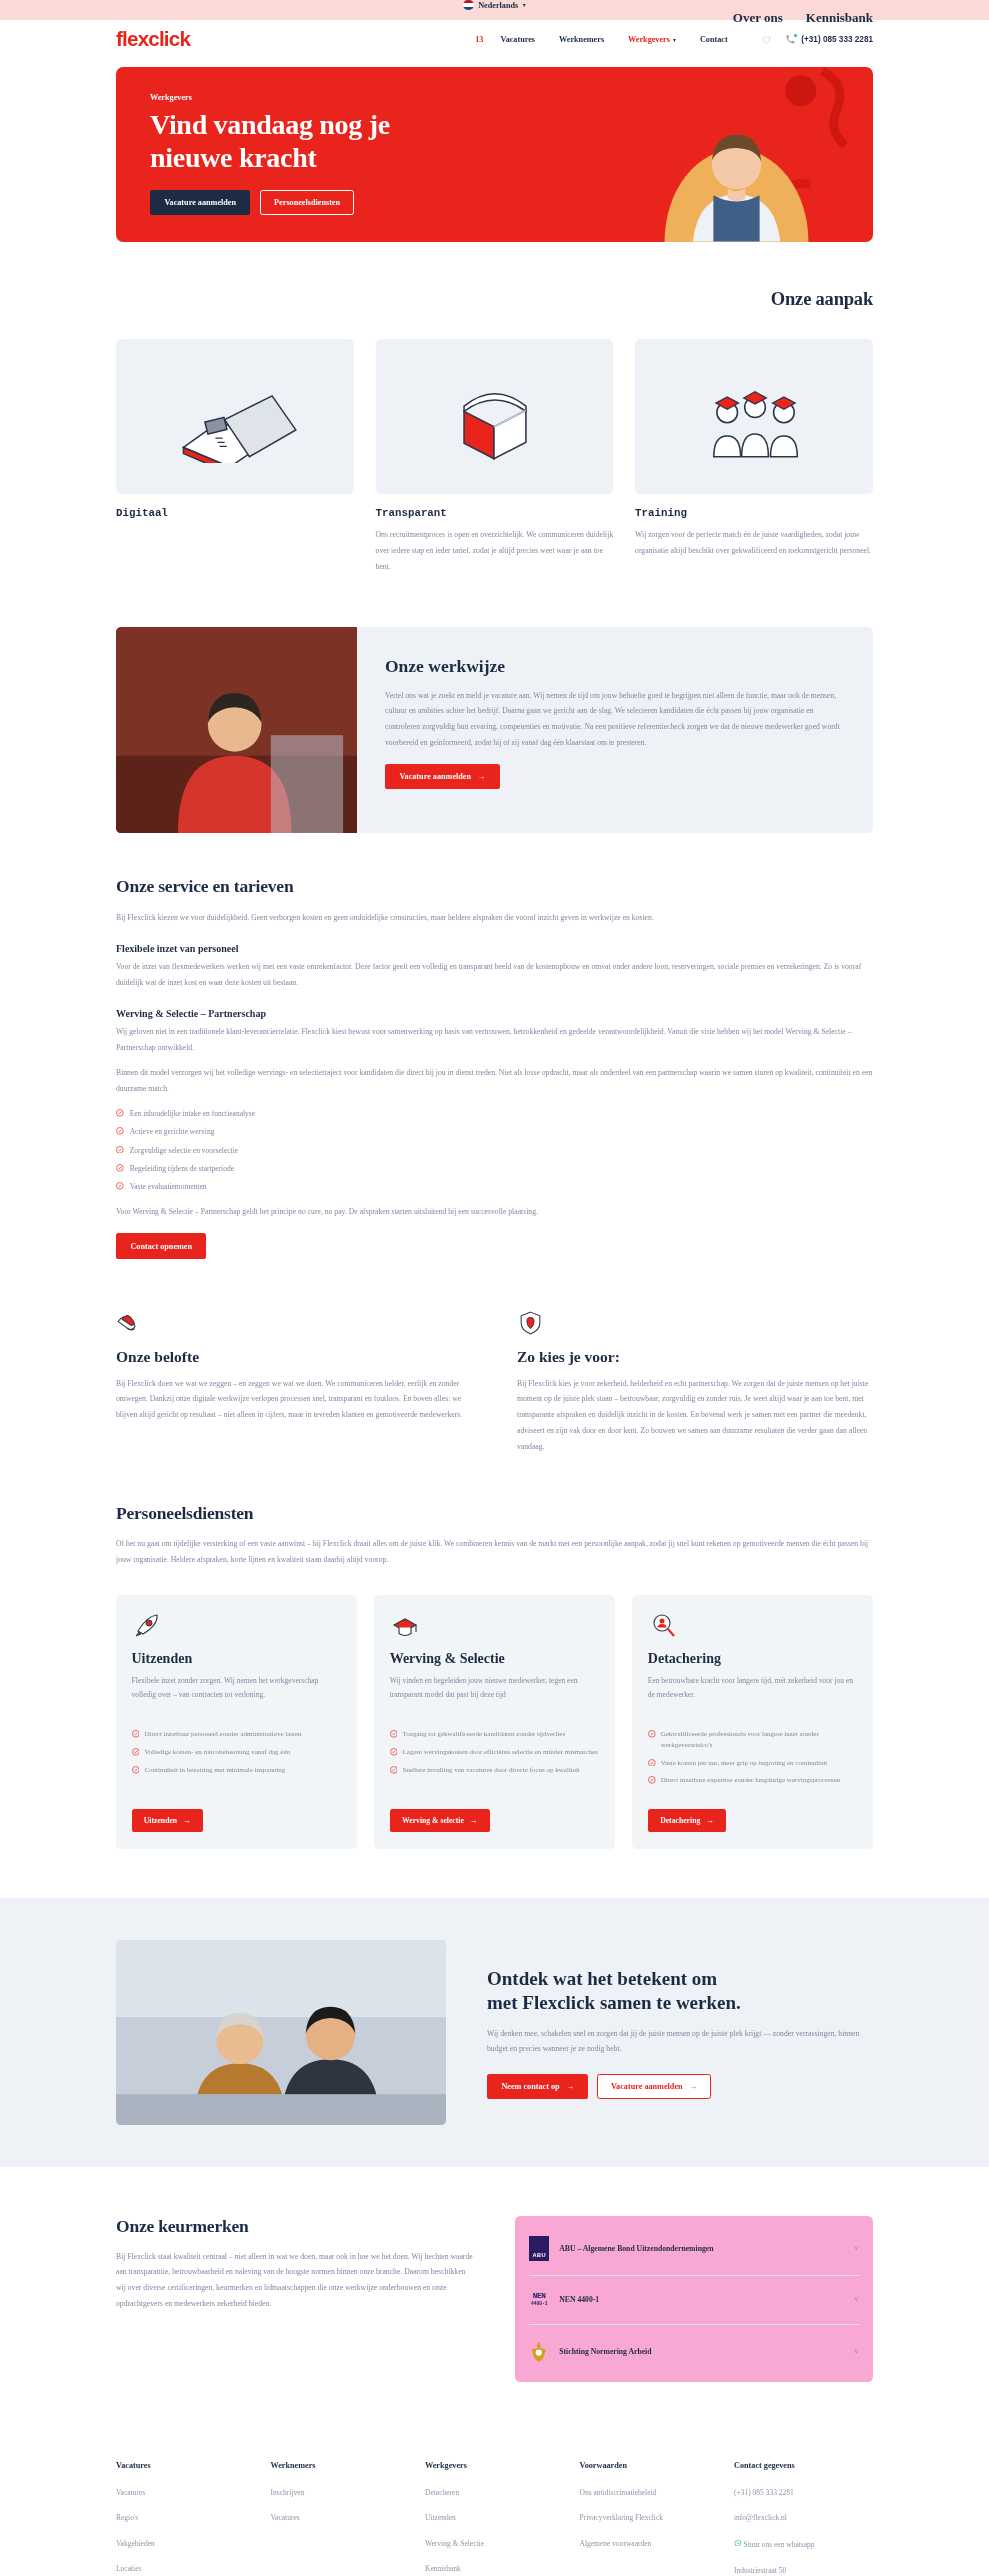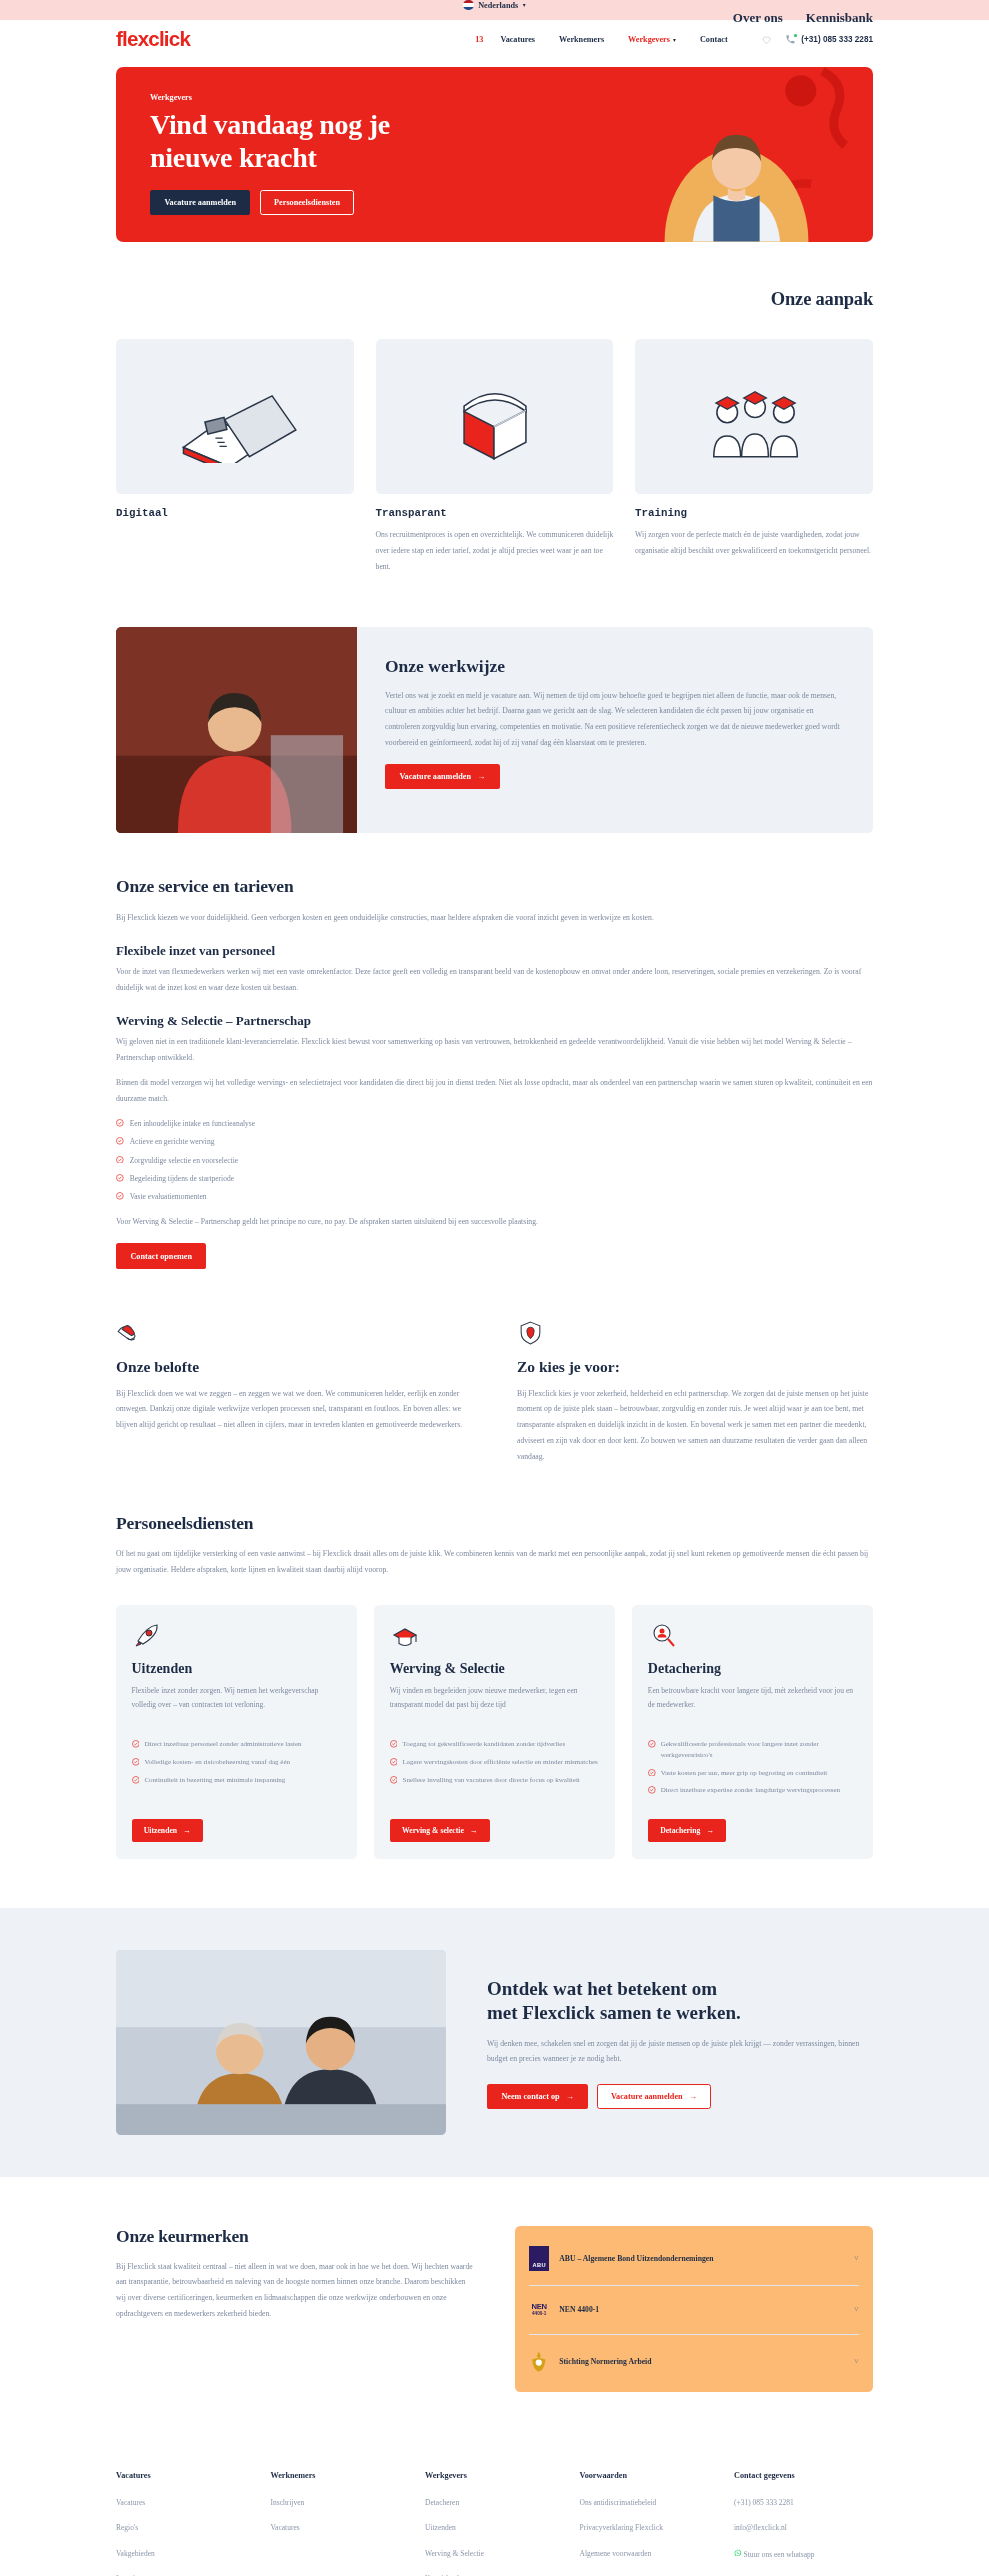--- a/index.html
+++ b/index.html
@@ -68,21 +68,21 @@
 
   
   .werkwijze { display: grid; grid-template-columns: 241px 1fr; margin-top: 32px; border-radius: 5.2px; overflow: hidden; background: #eef2f6; }
   .ww-photo { height: 206px; background: #8a3a2c; position: relative; overflow: hidden; }
   .ww-body { padding: 29px 32px 29px 28px; }
   .ww-body h2 { font-size: 17.5px; font-weight: 700; margin-bottom: 10.3px; }
 
   
   .service { padding: 43px 0 0; }
   .service h2 { font-size: 17.5px; margin-bottom: 12.4px; }
-  .service h3 { font-size: 13px; font-weight: 700; margin: 17.5px 0 5.2px; color: #1d2b45; }
+  .service h3 { font-size: 10px; font-weight: 700; margin: 17.5px 0 5.2px; color: #1d2b45; }
   ul.checks { list-style: none; margin: 11.3px 0; }
   ul.checks li { display: flex; align-items: flex-start; gap: 6px; font-size: 7.5px; line-height: 1.55; color: #7d899f; margin-bottom: 6.7px; }
   .chk { flex: 0 0 auto; width: 7.7px; height: 7.7px; margin-top: 1px; }
 
   
   .belofte { display: grid; grid-template-columns: 1fr 1fr; gap: 45px; padding: 49px 0 0; }
   .belofte h3 { font-size: 15.5px; font-weight: 700; margin: 13.4px 0 9.3px; }
   .ico-box { height: 27px; display: flex; align-items: flex-end; }
 
   
@@ -100,27 +100,27 @@
   
   .cta-band { background: #eef2f6; margin-top: 49px; padding: 42px 0; }
   .cta-grid { display: grid; grid-template-columns: 330px 1fr; gap: 41px; align-items: center; }
   .cta-photo { height: 185px; border-radius: 5.2px; background: #cfd8e2; overflow: hidden; position: relative; }
   .cta-grid h2 { font-size: 19px; line-height: 1.25; font-weight: 700; margin-bottom: 11.3px; }
   .cta-btns { display: flex; gap: 8.2px; margin-top: 16.5px; }
 
   
   .keur { padding: 49px 0 46px; display: grid; grid-template-columns: 1fr 1fr; gap: 41px; }
   .keur h2 { font-size: 17.5px; margin-bottom: 11.3px; }
-  .acc { background: #fdba74; border-radius: 5.2px; padding: 5.2px 14.4px; }
+  .acc { background: #f9a8d4; border-radius: 5.2px; padding: 5.2px 14.4px; }
   .acc-row { display: flex; align-items: center; gap: 10.3px; padding: 14px 0; border-bottom: 0.5px solid #dde4ec; cursor: pointer; }
   .acc-row:last-child { border-bottom: none; }
   .acc-label { font-size: 7.7px; font-weight: 700; color: #1d2b45; flex: 1; }
   .acc-chev { color: #5a6880; font-size: 7.7px; }
   .badge-abu { width: 19.6px; height: 25px; background: #2a1b63; color: #fff; font-family: "Liberation Sans", sans-serif; font-weight: 700; font-size: 5.7px; display: flex; align-items: flex-end; justify-content: center; padding-bottom: 3.1px; letter-spacing: 0.3px; }
-  .badge-nen { width: 19.6px; height: 20.6px; display: flex; flex-direction: column; align-items: center; justify-content: center; font-family: Liberation Sans, sans-serif; font-weight: 700; color: #2a1b63; line-height: 1; }
+  .badge-nen { width: 19.6px; height: 20.6px; display: flex; flex-direction: column; align-items: center; justify-content: center; font-family: Liberation Mono, monospace; font-weight: 700; color: #2a1b63; line-height: 1; }
   .badge-nen .n1 { font-size: 7.7px; letter-spacing: -0.3px; }
   .badge-nen .n2 { font-size: 4.6px; margin-top: 1px; }
 
   
   footer { background: #fff; padding: 33px 0 0; }
   .fcols { display: grid; grid-template-columns: repeat(5, 1fr); gap: 15.5px; }
   .fcol h4 { font-size: 8.2px; font-weight: 700; color: #1d2b45; margin-bottom: 17.5px; }
   .fcol a { display: block; font-size: 7.5px; color: #8b96a9; text-decoration: none; margin-bottom: 16.5px; cursor: pointer; }
   .fcol .ftxt { font-size: 7.5px; color: #8b96a9; margin-bottom: 16.5px; line-height: 1.5; }
   .wa-link { display: inline-flex; align-items: center; gap: 4.1px; }

